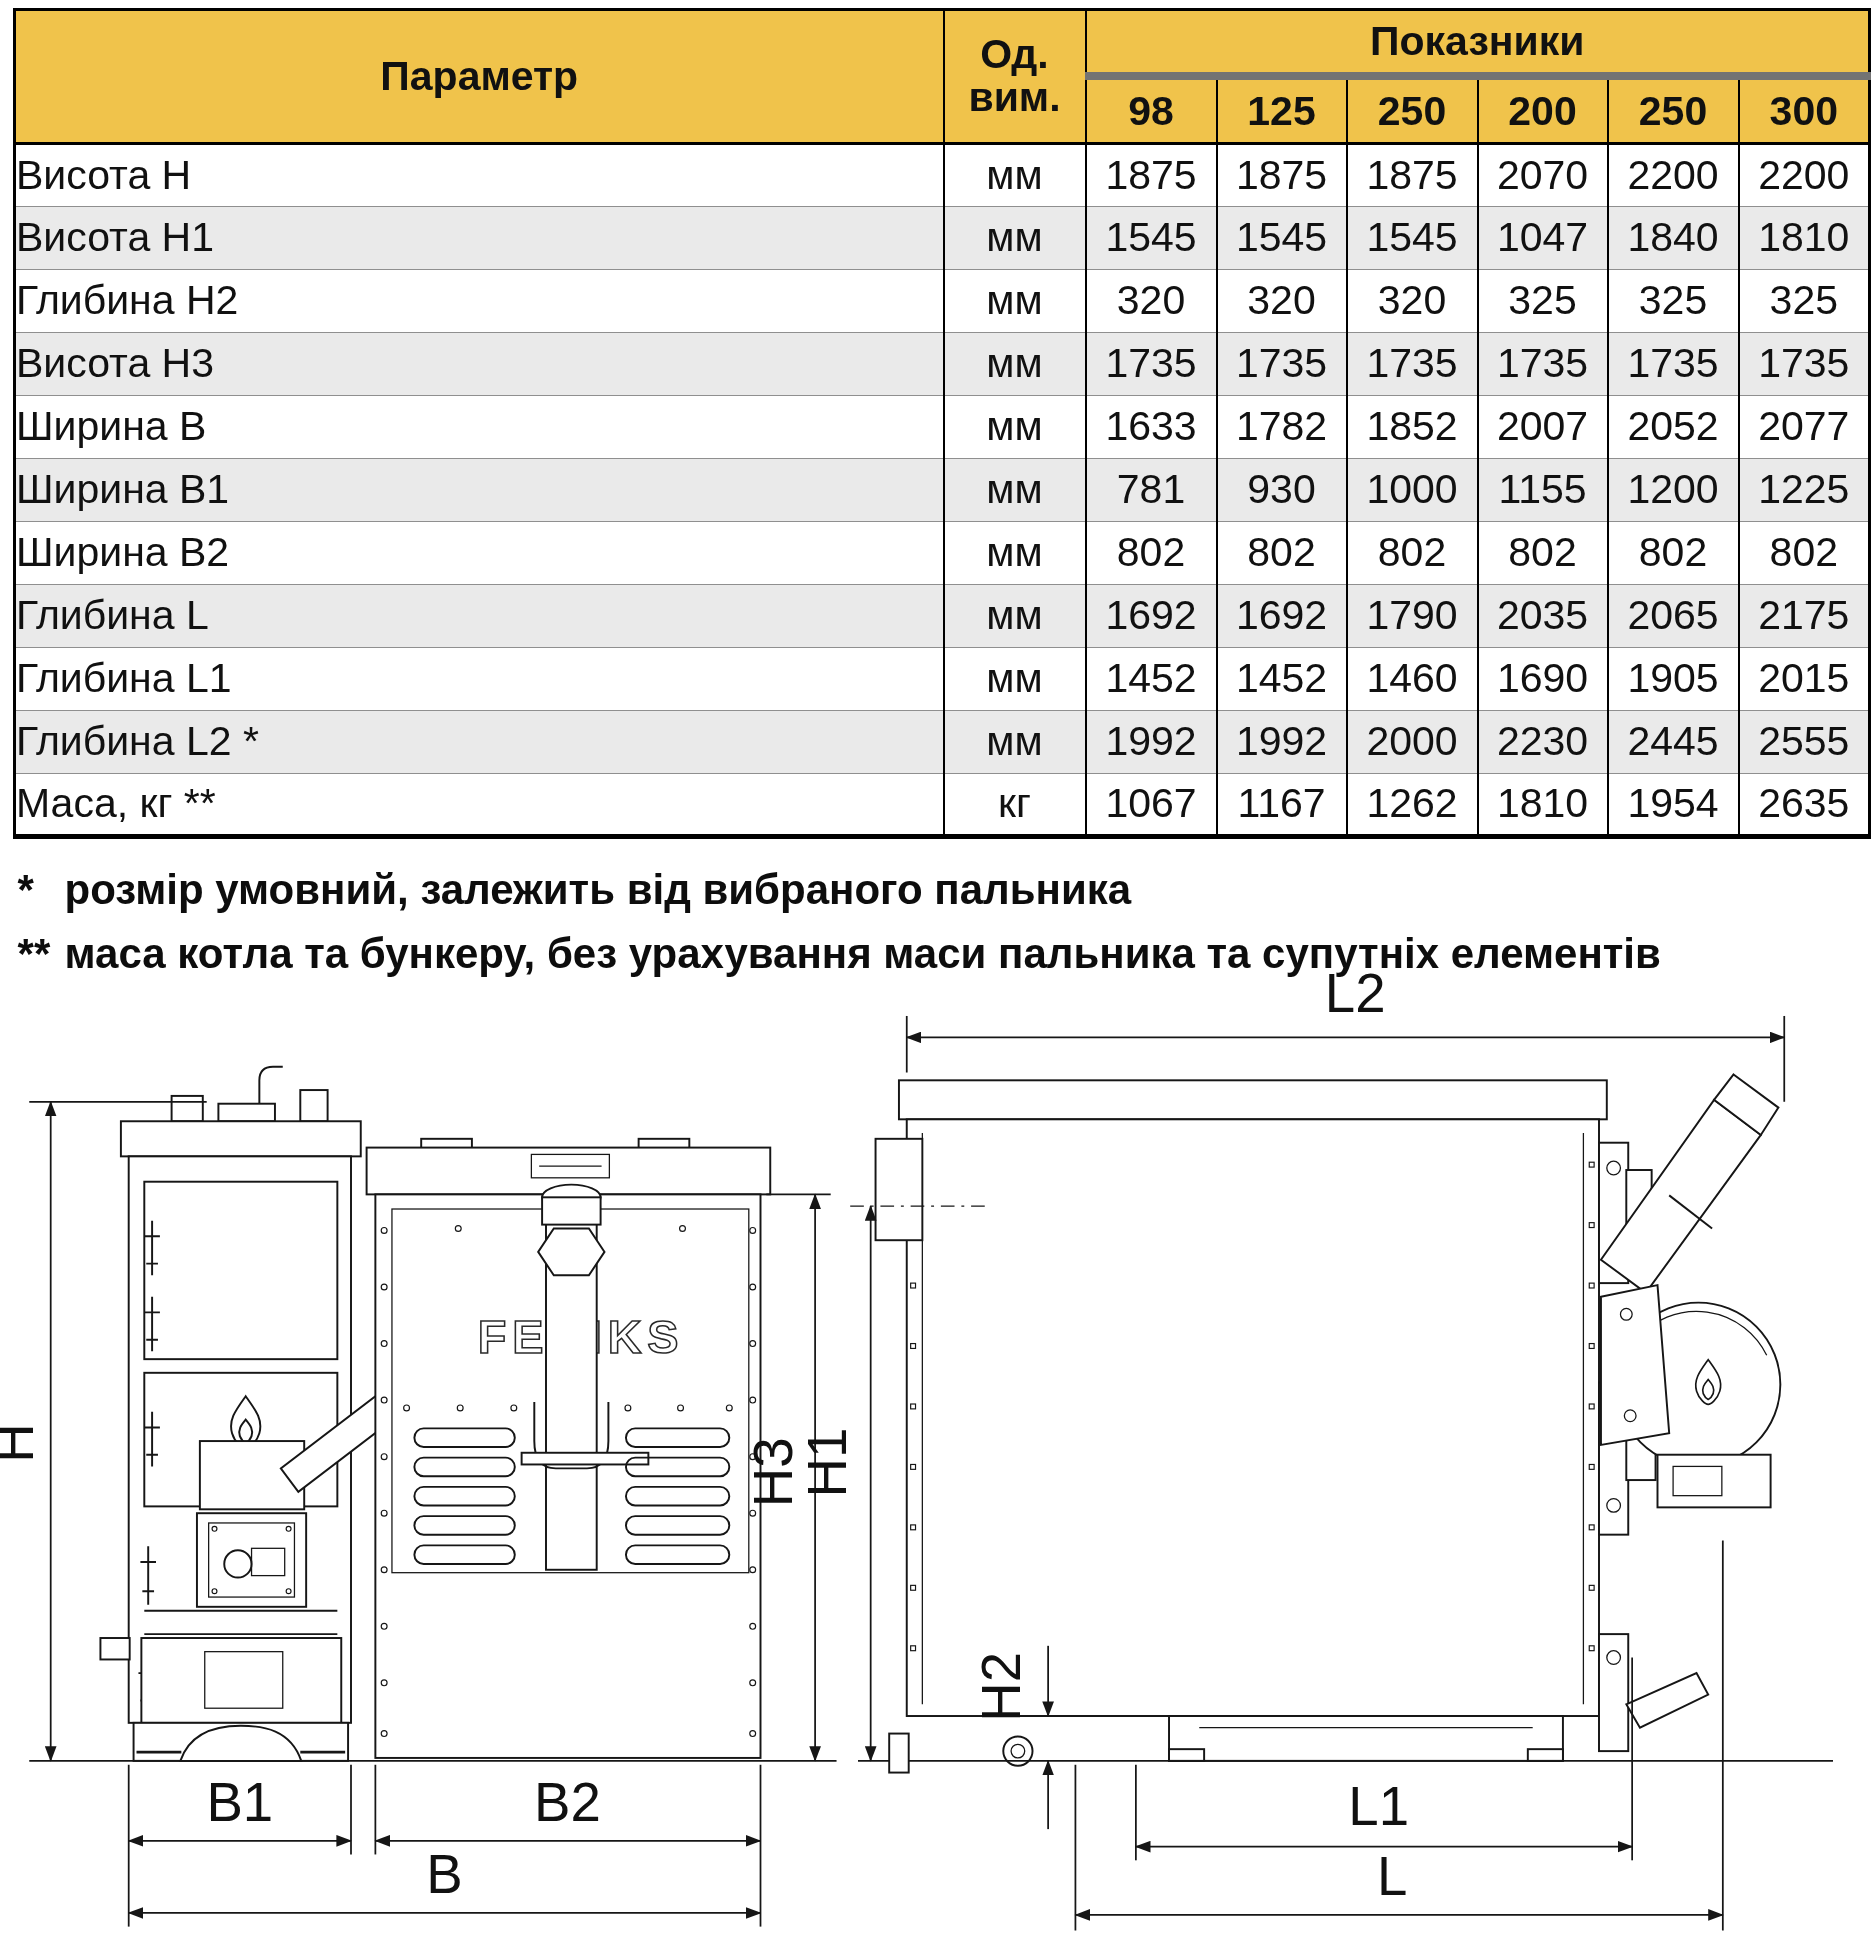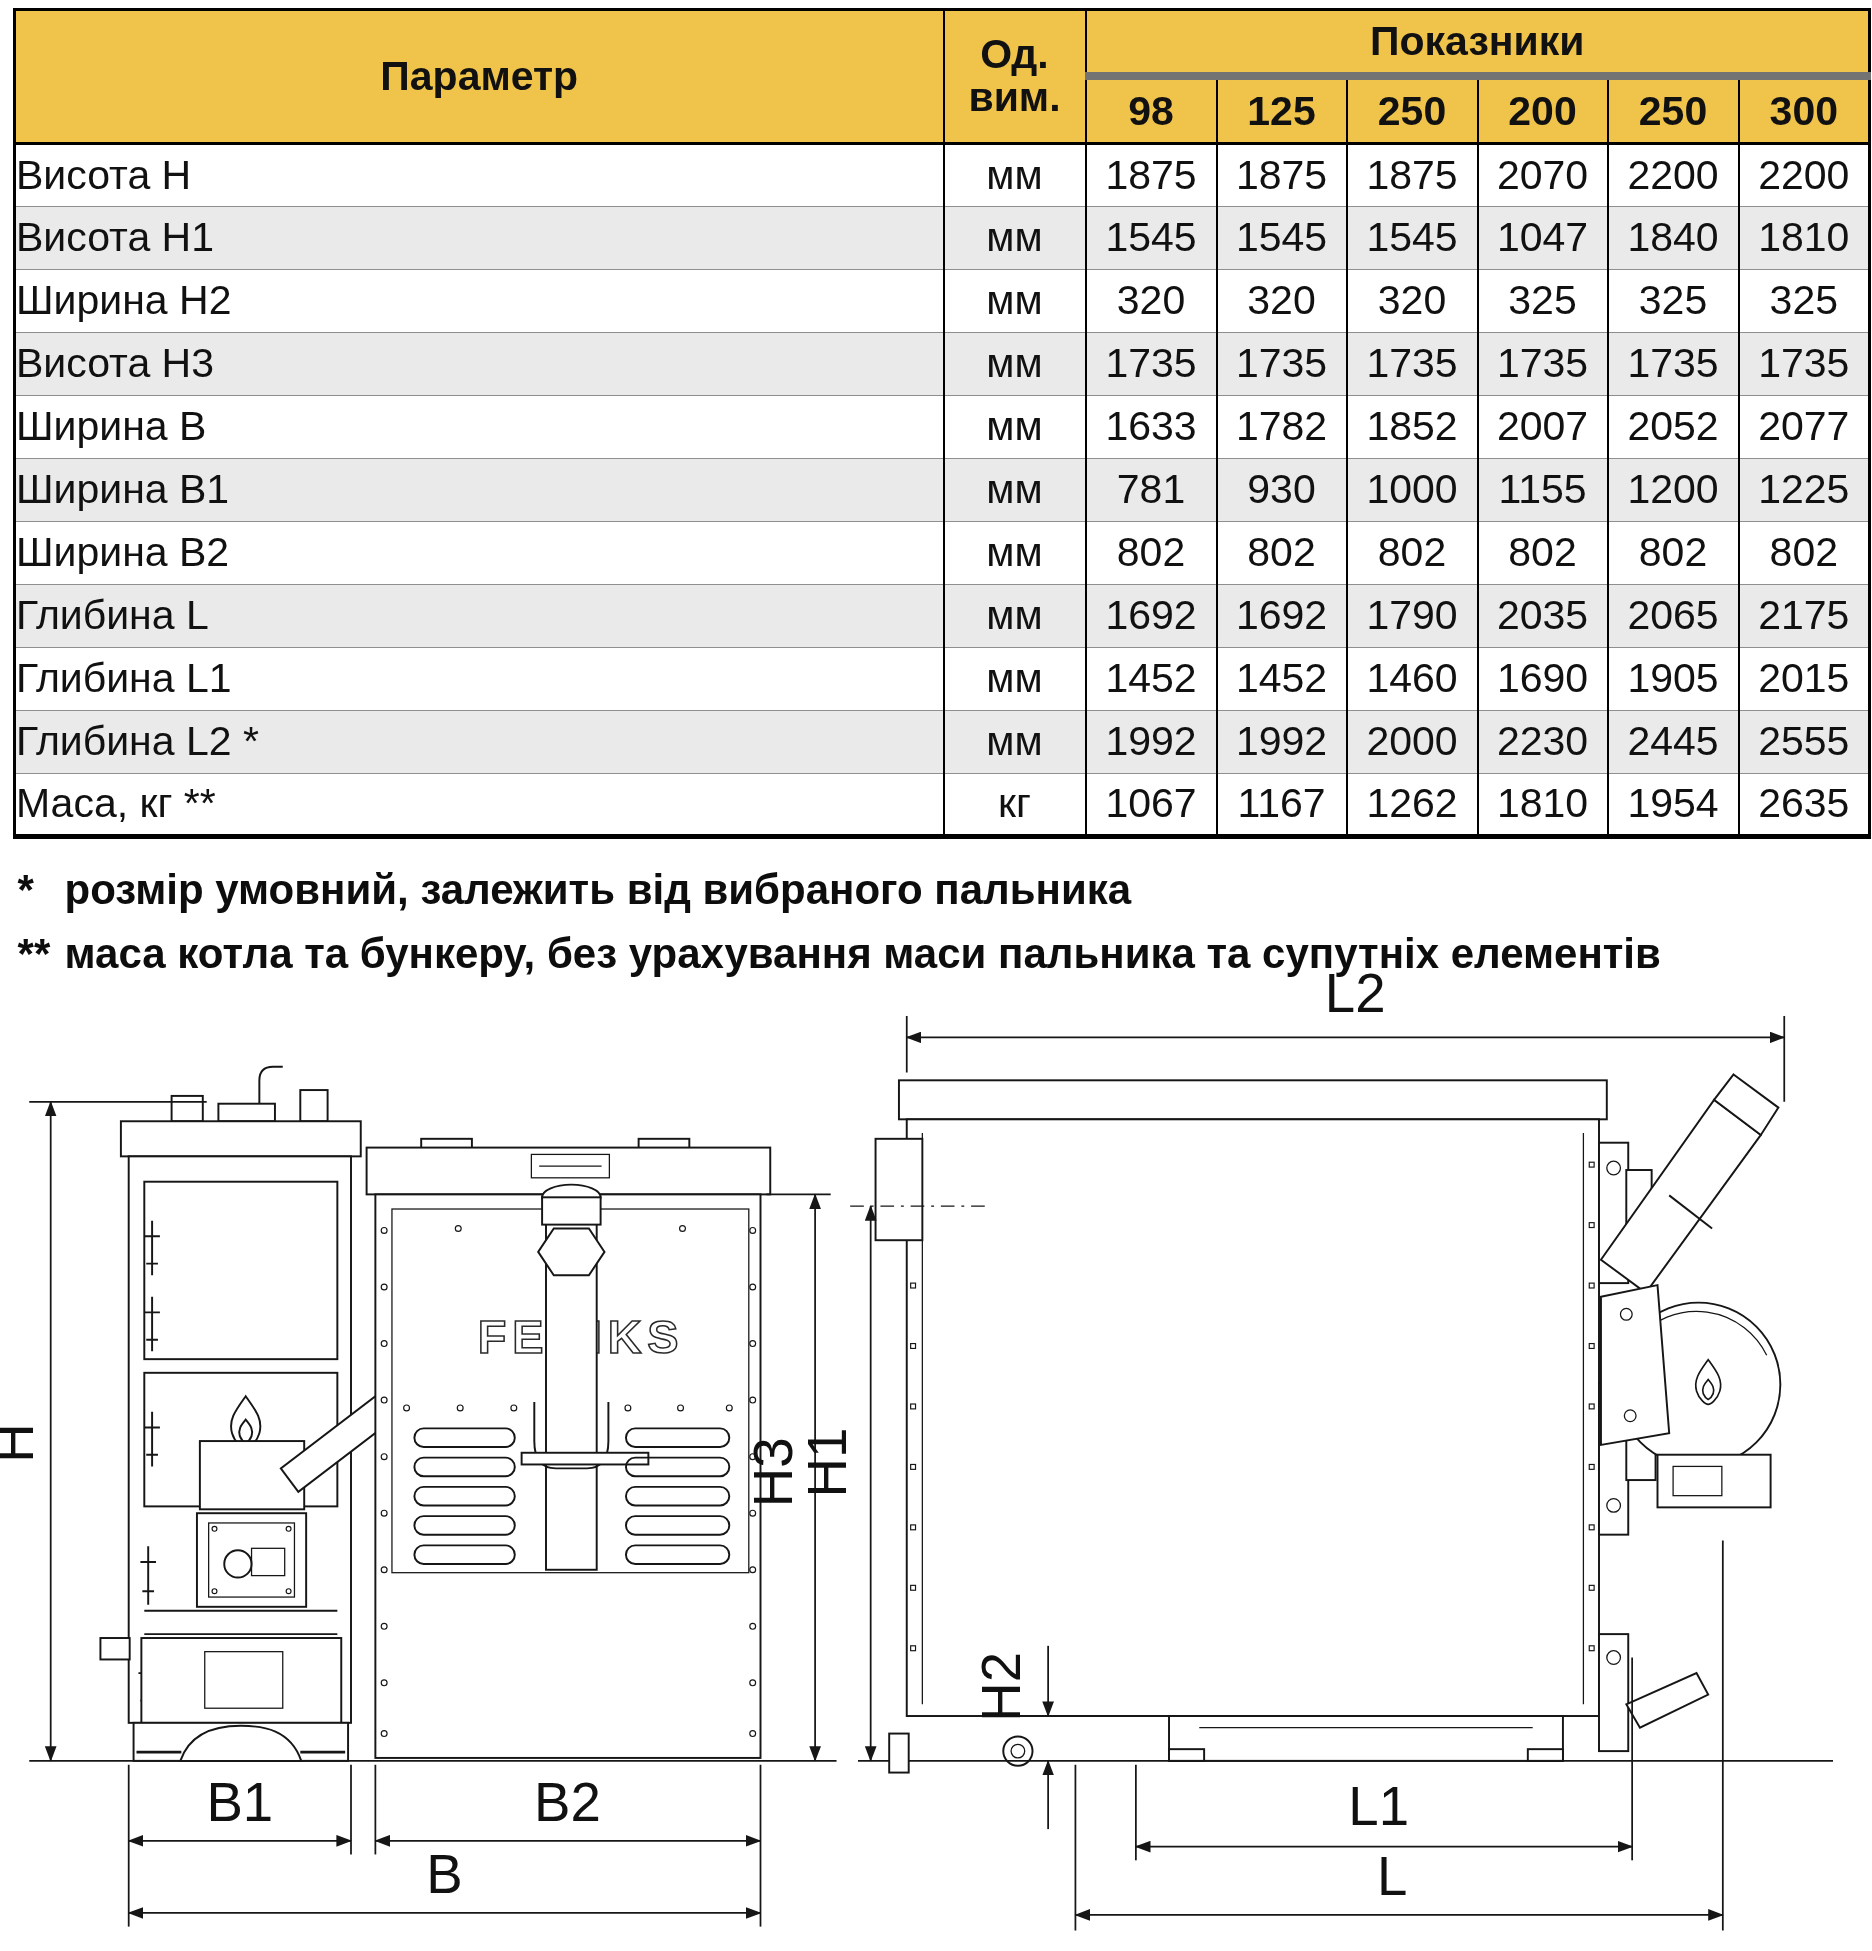--- a/index.html
+++ b/index.html
@@ -98,21 +98,21 @@
       <td class="param">Висота H1</td>
       <td class="unit">мм</td>
       <td class="val">1545</td>
       <td class="val">1545</td>
       <td class="val">1545</td>
       <td class="val">1047</td>
       <td class="val">1840</td>
       <td class="val">1810</td>
     </tr>
     <tr>
-      <td class="param">Ширина H2</td>
+      <td class="param">Глибина H2</td>
       <td class="unit">мм</td>
       <td class="val">320</td>
       <td class="val">320</td>
       <td class="val">320</td>
       <td class="val">325</td>
       <td class="val">325</td>
       <td class="val">325</td>
     </tr>
     <tr>
       <td class="param">Висота H3</td>

